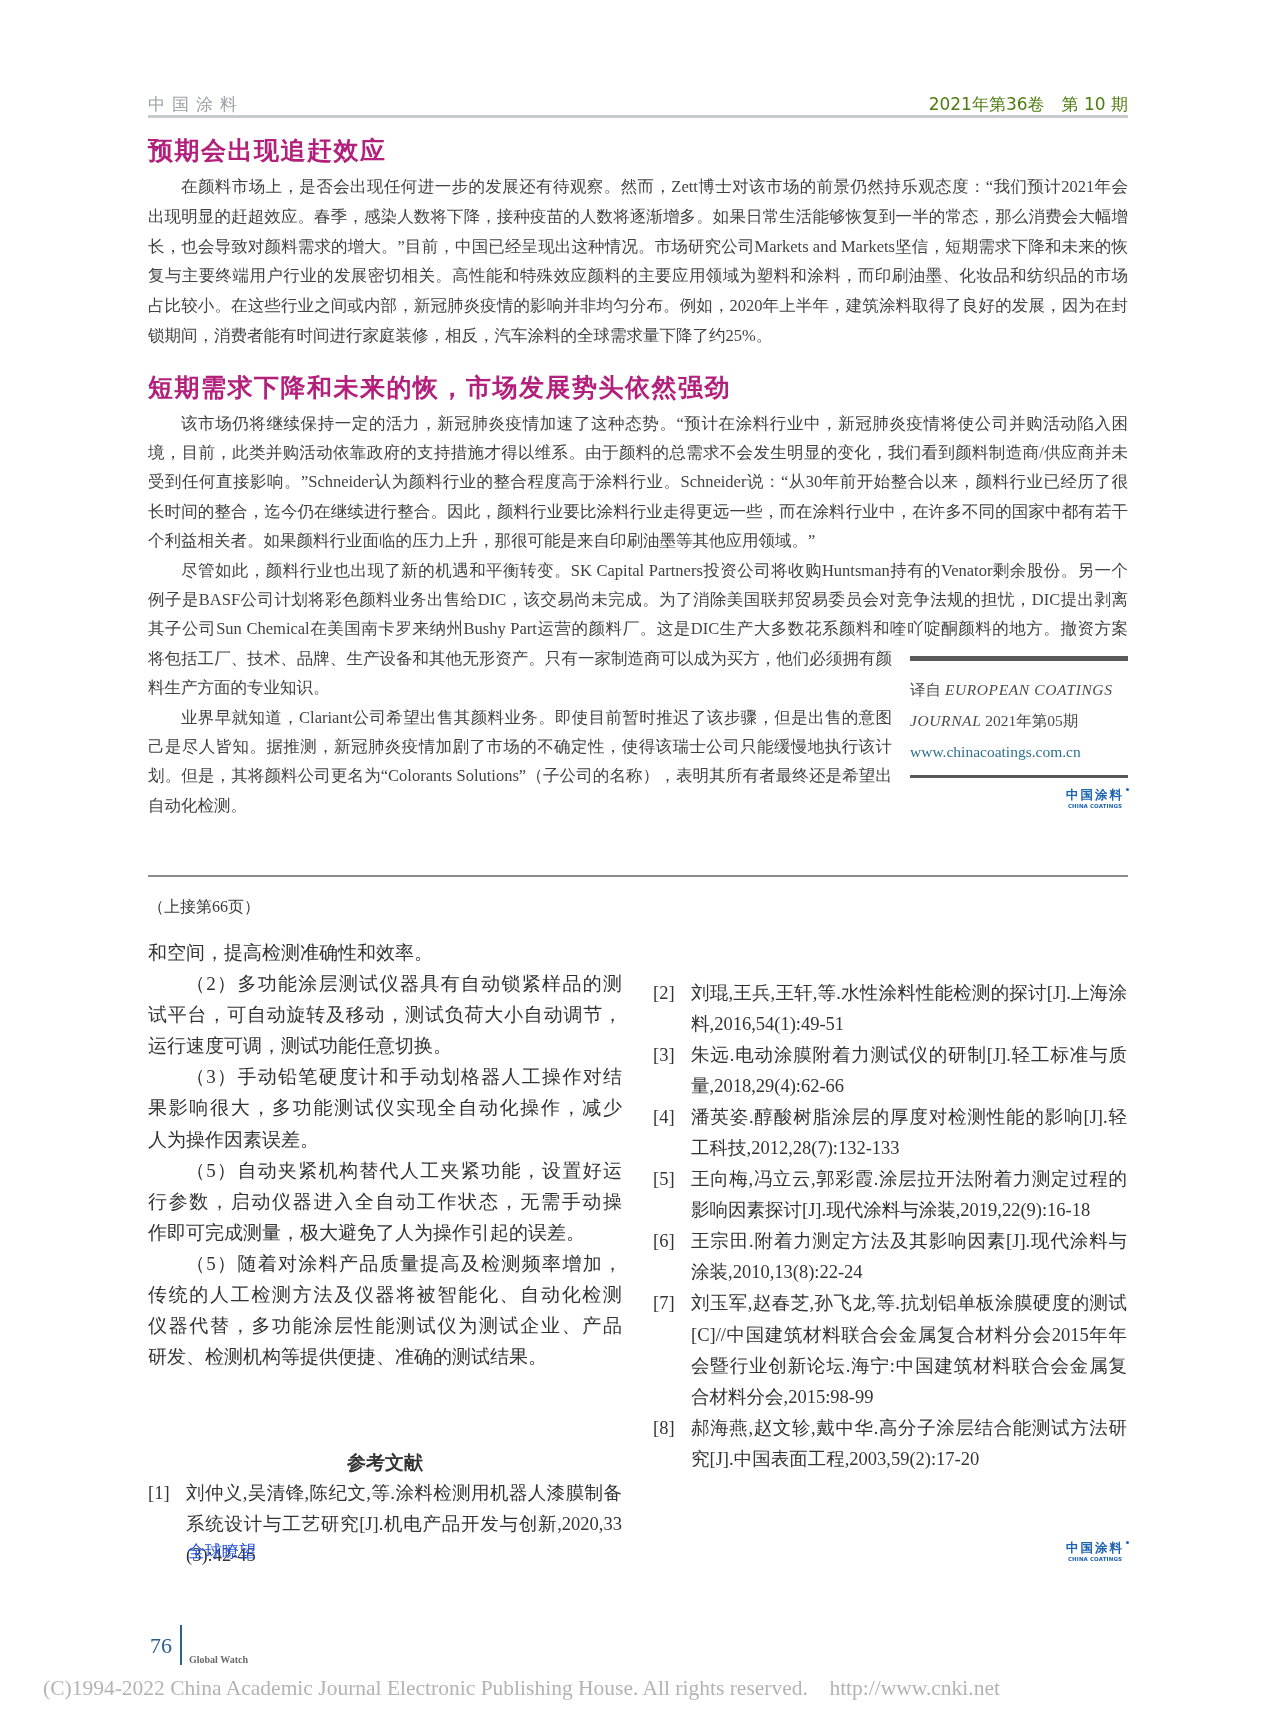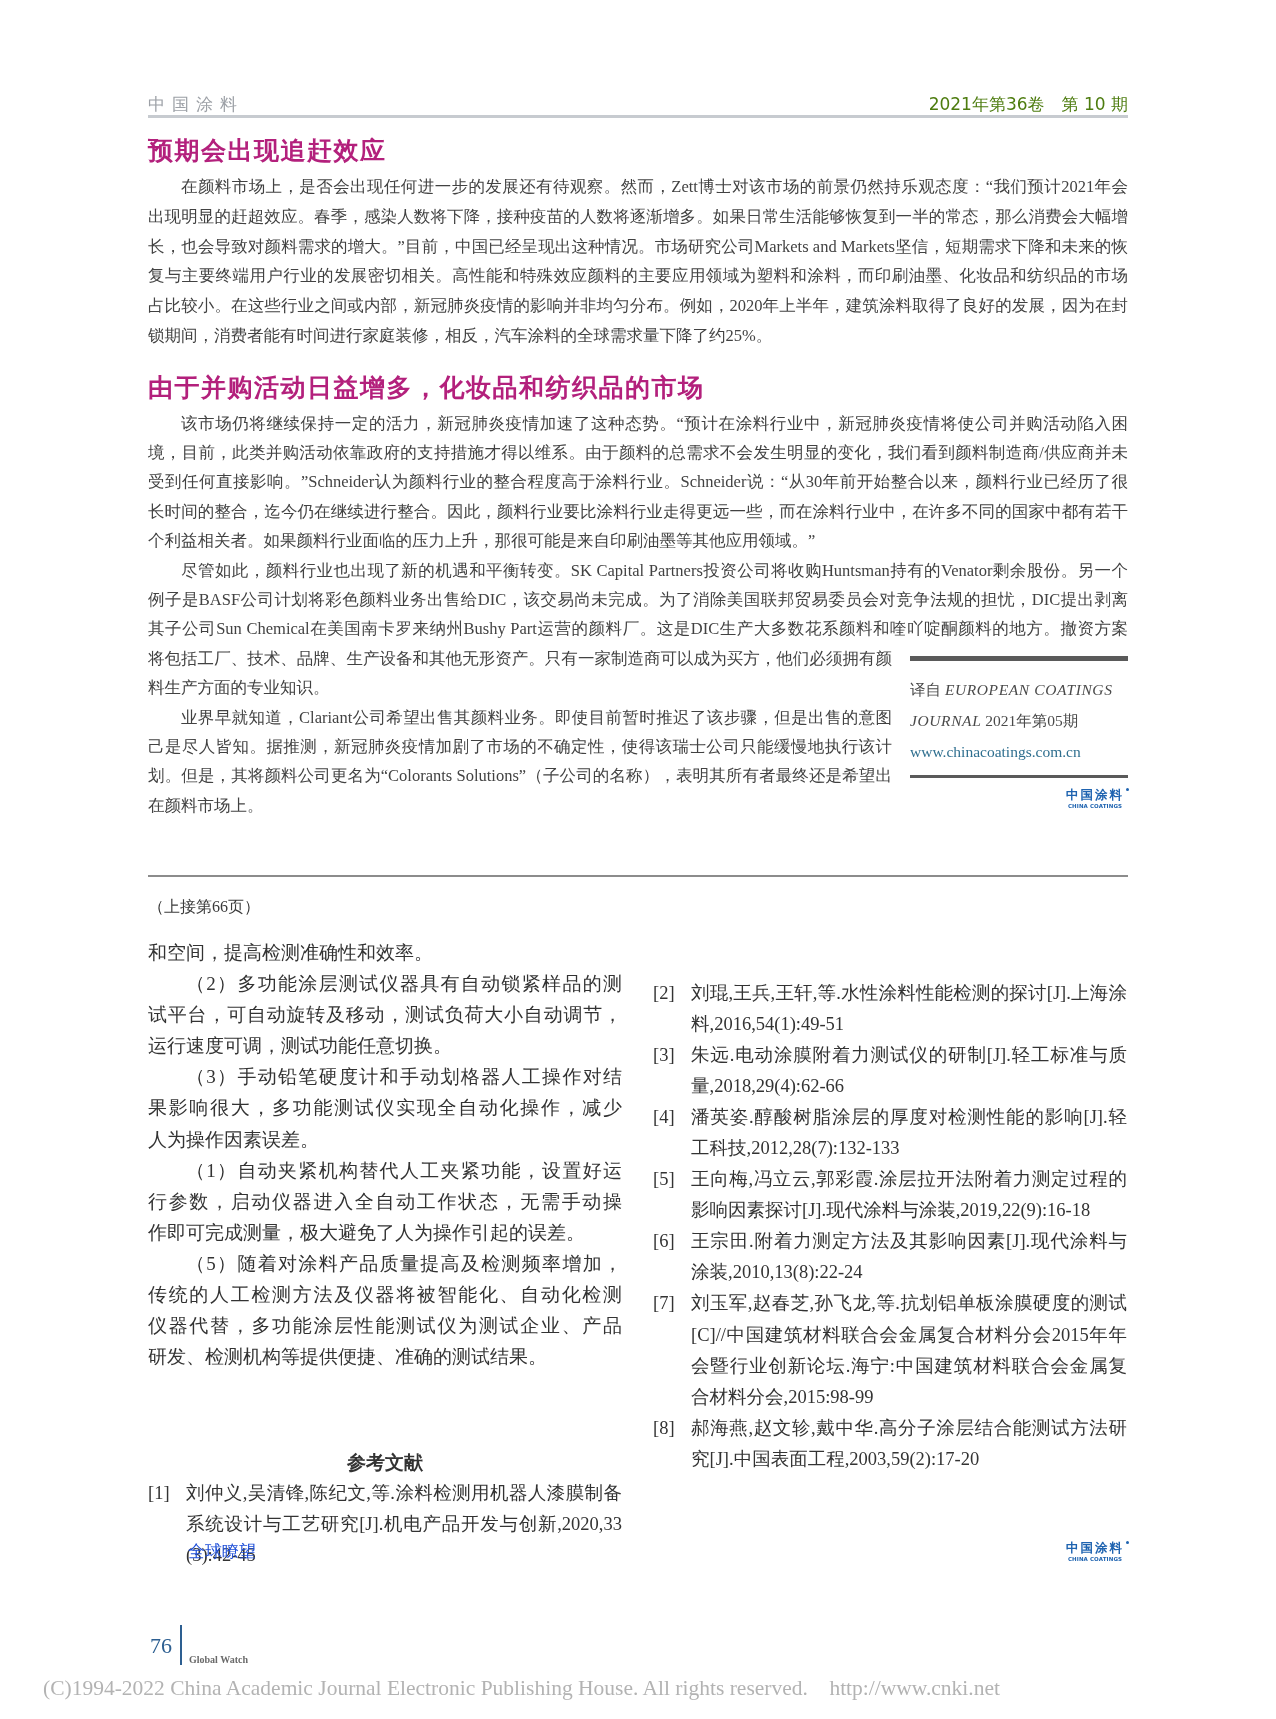--- a/index.html
+++ b/index.html
@@ -95,41 +95,41 @@
 <div class="abs h" style="top:136px;">预期会出现追赶效应</div>
 <div class="abs body-top p1">
   <span class="ln ind">在颜料市场上，是否会出现任何进一步的发展还有待观察。然而，Zett博士对该市场的前景仍然持乐观态度：“我们预计2021年会</span>
   <span class="ln">出现明显的赶超效应。春季，感染人数将下降，接种疫苗的人数将逐渐增多。如果日常生活能够恢复到一半的常态，那么消费会大幅增</span>
   <span class="ln">长，也会导致对颜料需求的增大。”目前，中国已经呈现出这种情况。市场研究公司Markets and Markets坚信，短期需求下降和未来的恢</span>
   <span class="ln">复与主要终端用户行业的发展密切相关。高性能和特殊效应颜料的主要应用领域为塑料和涂料，而印刷油墨、化妆品和纺织品的市场</span>
   <span class="ln">占比较小。在这些行业之间或内部，新冠肺炎疫情的影响并非均匀分布。例如，2020年上半年，建筑涂料取得了良好的发展，因为在封</span>
   <span class="ln last">锁期间，消费者能有时间进行家庭装修，相反，汽车涂料的全球需求量下降了约25%。</span>
 </div>
 
-<div class="abs h" style="top:373px;">由于并购活动日益增多，化妆品和纺织品的市场</div>
+<div class="abs h" style="top:373px;">短期需求下降和未来的恢，市场发展势头依然强劲</div>
 <div class="abs body-top p234">
   <div>
     <span class="ln ind">该市场仍将继续保持一定的活力，新冠肺炎疫情加速了这种态势。“预计在涂料行业中，新冠肺炎疫情将使公司并购活动陷入困</span>
     <span class="ln">境，目前，此类并购活动依靠政府的支持措施才得以维系。由于颜料的总需求不会发生明显的变化，我们看到颜料制造商/供应商并未</span>
     <span class="ln">受到任何直接影响。”Schneider认为颜料行业的整合程度高于涂料行业。Schneider说：“从30年前开始整合以来，颜料行业已经历了很</span>
     <span class="ln">长时间的整合，迄今仍在继续进行整合。因此，颜料行业要比涂料行业走得更远一些，而在涂料行业中，在许多不同的国家中都有若干</span>
     <span class="ln last">个利益相关者。如果颜料行业面临的压力上升，那很可能是来自印刷油墨等其他应用领域。”</span>
   </div>
   <div>
     <span class="ln ind">尽管如此，颜料行业也出现了新的机遇和平衡转变。SK Capital Partners投资公司将收购Huntsman持有的Venator剩余股份。另一个</span>
     <span class="ln">例子是BASF公司计划将彩色颜料业务出售给DIC，该交易尚未完成。为了消除美国联邦贸易委员会对竞争法规的担忧，DIC提出剥离</span>
     <span class="ln">其子公司Sun Chemical在美国南卡罗来纳州Bushy Part运营的颜料厂。这是DIC生产大多数花系颜料和喹吖啶酮颜料的地方。撤资方案</span>
     <span class="ln narrow">将包括工厂、技术、品牌、生产设备和其他无形资产。只有一家制造商可以成为买方，他们必须拥有颜</span>
     <span class="ln narrow last">料生产方面的专业知识。</span>
   </div>
   <div>
     <span class="ln narrow ind">业界早就知道，Clariant公司希望出售其颜料业务。即使目前暂时推迟了该步骤，但是出售的意图</span>
     <span class="ln narrow">己是尽人皆知。据推测，新冠肺炎疫情加剧了市场的不确定性，使得该瑞士公司只能缓慢地执行该计</span>
     <span class="ln narrow">划。但是，其将颜料公司更名为“Colorants Solutions”（子公司的名称），表明其所有者最终还是希望出</span>
-    <span class="ln narrow last">在颜料市场上。</span>
+    <span class="ln narrow last">自动化检测。</span>
   </div>
 </div>
 
 <div class="abs bar-top"></div>
 <div class="abs src" style="top:678px;text-align:right;">
   <span>译自 </span><i>EUROPEAN COATINGS</i>
 </div>
 <div class="abs src" style="top:709px;">
   <i>JOURNAL</i><span> 2021年第05期</span>
 </div>
@@ -152,21 +152,21 @@
     <span class="ln ind">（2）多功能涂层测试仪器具有自动锁紧样品的测</span>
     <span class="ln">试平台，可自动旋转及移动，测试负荷大小自动调节，</span>
     <span class="ln last">运行速度可调，测试功能任意切换。</span>
   </div>
   <div>
     <span class="ln ind">（3）手动铅笔硬度计和手动划格器人工操作对结</span>
     <span class="ln">果影响很大，多功能测试仪实现全自动化操作，减少</span>
     <span class="ln last">人为操作因素误差。</span>
   </div>
   <div>
-    <span class="ln ind">（1）自动夹紧机构替代人工夹紧功能，设置好运</span>
+    <span class="ln ind">（5）自动夹紧机构替代人工夹紧功能，设置好运</span>
     <span class="ln">行参数，启动仪器进入全自动工作状态，无需手动操</span>
     <span class="ln last">作即可完成测量，极大避免了人为操作引起的误差。</span>
   </div>
   <div>
     <span class="ln ind">（5）随着对涂料产品质量提高及检测频率增加，</span>
     <span class="ln">传统的人工检测方法及仪器将被智能化、自动化检测</span>
     <span class="ln">仪器代替，多功能涂层性能测试仪为测试企业、产品</span>
     <span class="ln last">研发、检测机构等提供便捷、准确的测试结果。</span>
   </div>
 </div>

